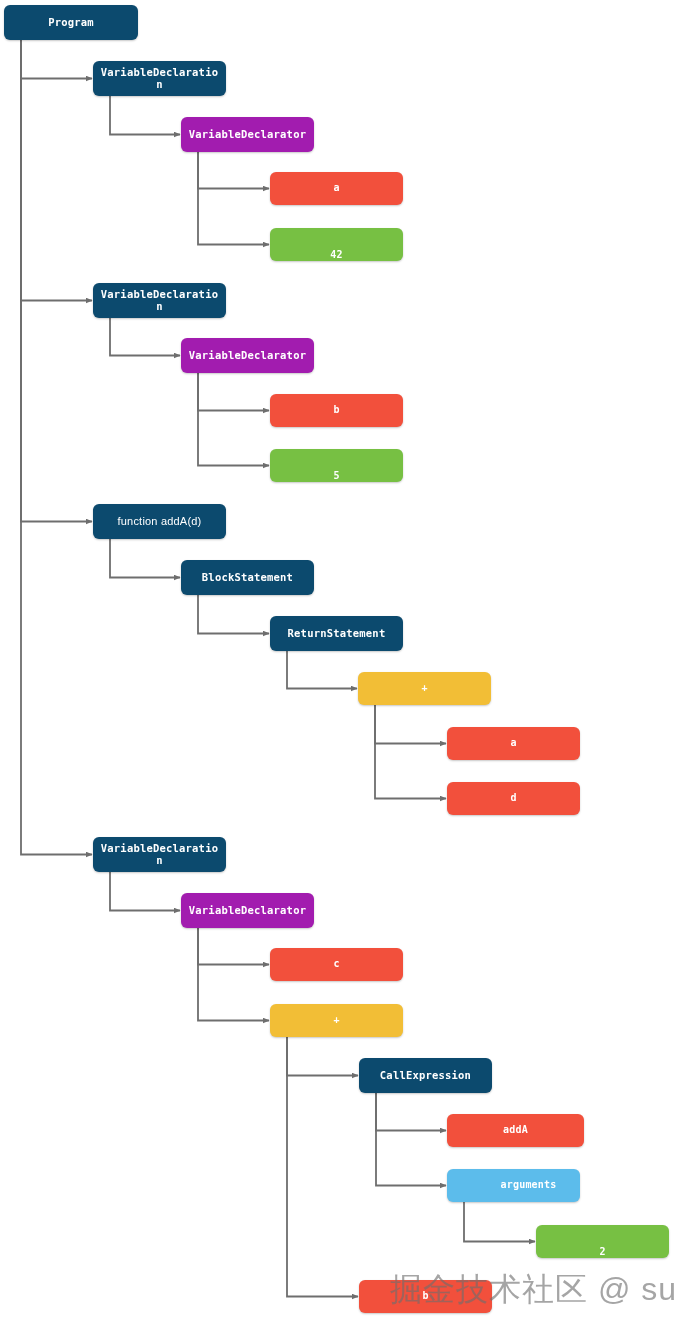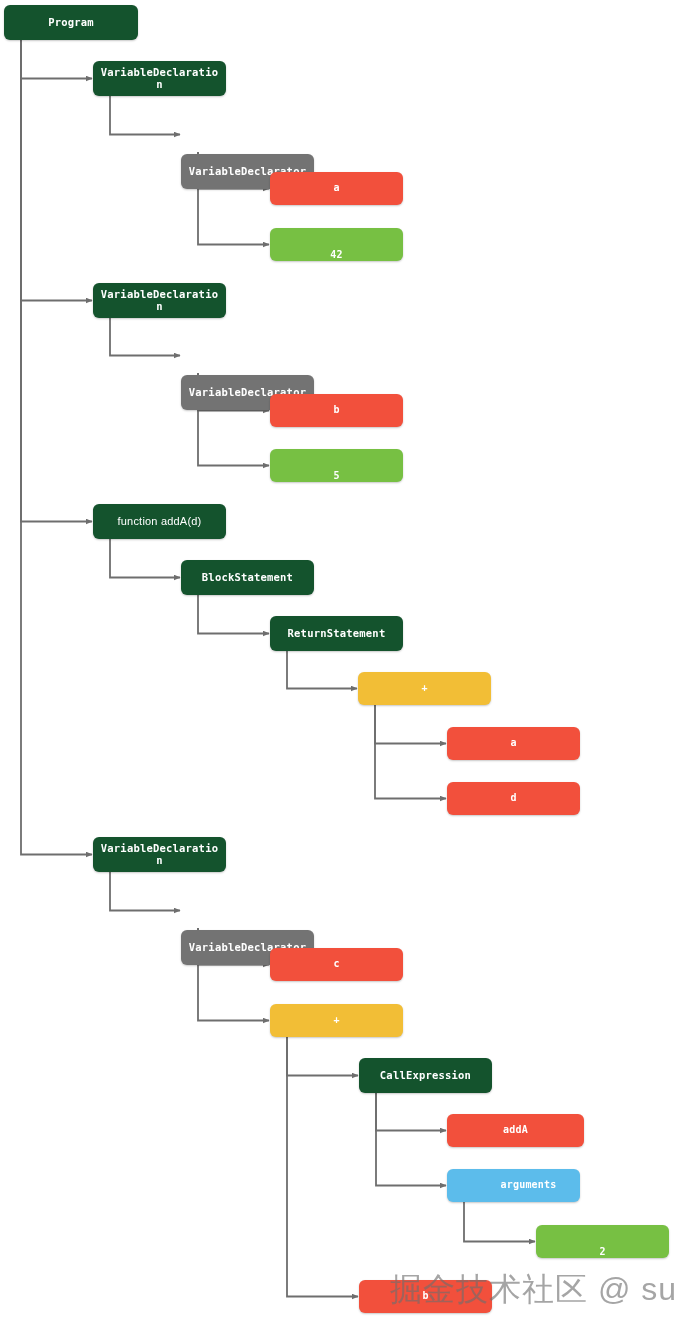--- a/index.html
+++ b/index.html
@@ -30,22 +30,22 @@
     text-align:center;
     color:#ffffff;
     line-height:1.08;
     letter-spacing:.2px;
     box-shadow:0 1px 2px rgba(0,0,0,.22);
     padding:0 6px;
     overflow:hidden;
     white-space:pre-wrap;
     word-break:break-all;
   }
-  .n-black{ background:#14532d; font-size:10.5px; font-weight:700; }
-  .n-gray { background:#737373; font-size:10.5px; font-weight:700;margin-top:37px; }
+  .n-black{ background:#0c4a6e; font-size:10.5px; font-weight:700; }
+  .n-gray { background:#a21caf; font-size:10.5px; font-weight:700; }
   .n-red  { background:#f2503c; font-size:10px;   font-weight:600; }
   .n-green{ background:#77c043; font-size:10px;   font-weight:600;align-items:flex-end; }
   .n-yellow{background:#f2be36; font-size:10px;   font-weight:600; }
   .n-blue { background:#5cbceb; font-size:10px;   font-weight:600;padding-left:36px; }
   .n-sans { font-family:"Liberation Sans","DejaVu Sans",sans-serif; font-weight:400; font-size:11px; }
   .watermark{
     position:absolute;
     color:rgba(110,110,110,.62);
     font-family:Liberation Sans, sans-serif;
     font-size:32px;

